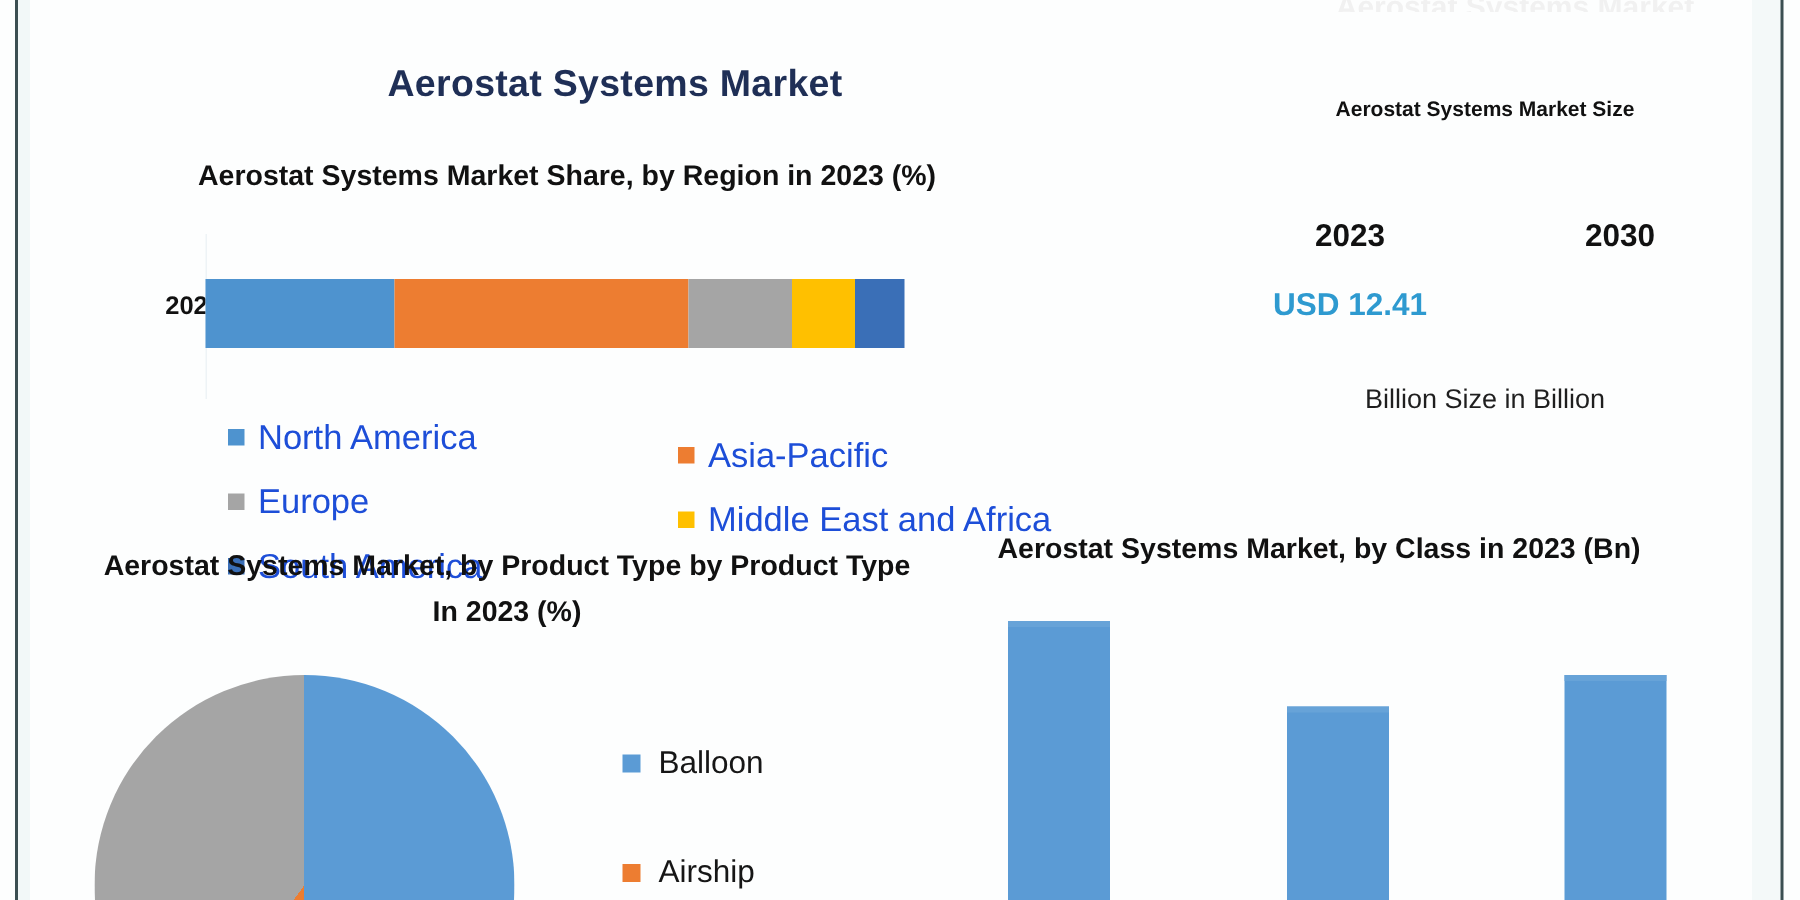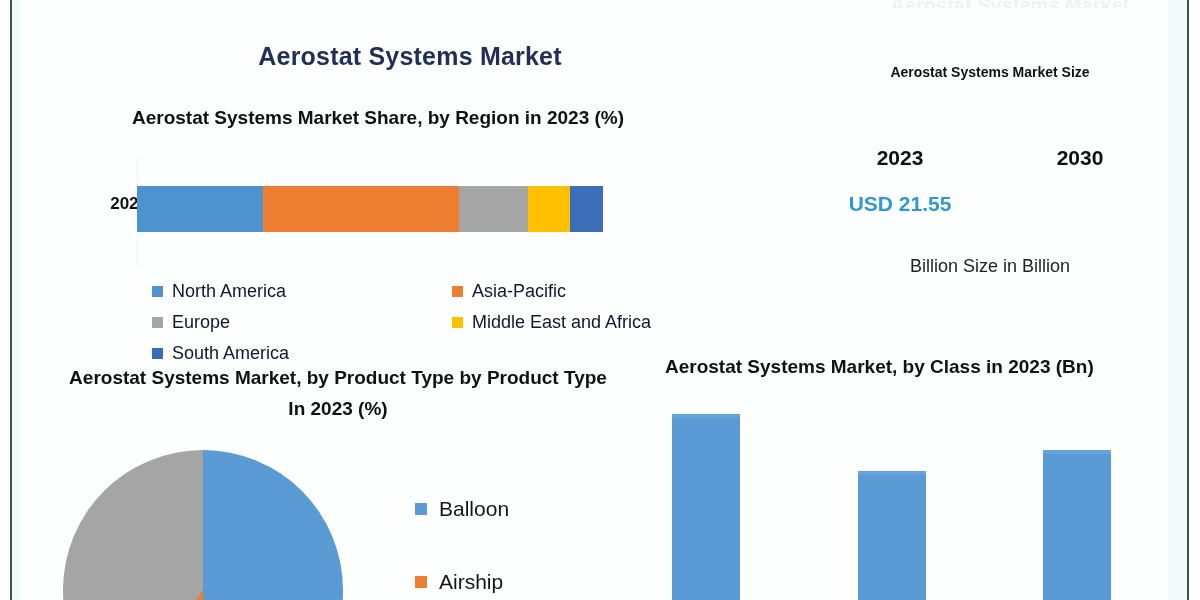--- a/index.html
+++ b/index.html
@@ -58,23 +58,23 @@
     position:absolute;left:0px;top:30px;height:46px;display:flex;
   }
   .stack .seg{height:46px;}
 
   .region-legend{
     position:absolute;left:132px;top:172px;width:560px;
     display:flex;flex-wrap:wrap;
   }
   .lg-item{
     display:flex;align-items:center;
-    width:300px;height:31px;font-size:18px;color:#0f172a;
-  }
-  .lg-item.col2{width:250px;}
+    width:300px;height:31px;font-size:23px;color:#1d4ed8;
+  }
+  .lg-item.col2{width:250px;margin-top:12px;}
   .lg-swatch{width:11px;height:11px;margin-right:9px;flex:0 0 auto;}
 
   
   .size-panel{position:absolute;left:790px;top:58px;width:400px;height:250px;}
   .size-title{
     position:absolute;left:20px;top:0;width:360px;text-align:center;
     font-size:14px;font-weight:bold;color:#111111;line-height:28px;
   }
   .size-years{position:absolute;left:20px;top:88px;width:360px;display:flex;}
   .size-col{width:180px;text-align:center;}
@@ -165,21 +165,21 @@
           <span>South America</span>
         </div>
       </div>
   </div>
 
   <div class="size-panel">
     <div class="size-title">Aerostat Systems Market Size</div>
     <div class="size-years" id="size-years">
         <div class="size-col">
           <div class="size-year">2023</div>
-          <div class="size-value" style="color: rgb(46, 154, 208);">USD 21.55</div>
+          <div class="size-value" style="color: rgb(46, 154, 208);">USD 12.41</div>
         </div>
         <div class="size-col">
           <div class="size-year">2030</div>
         </div>
       </div>
     <div class="size-note">
       <span>Billion Size in </span><b>Billion</b>
     </div>
   </div>
 

